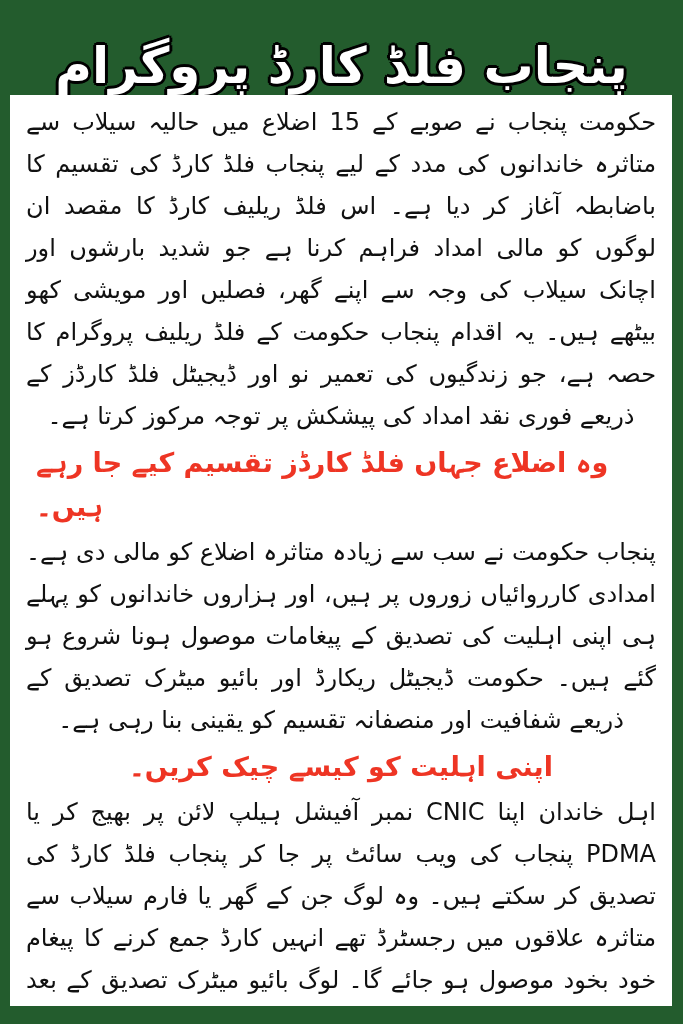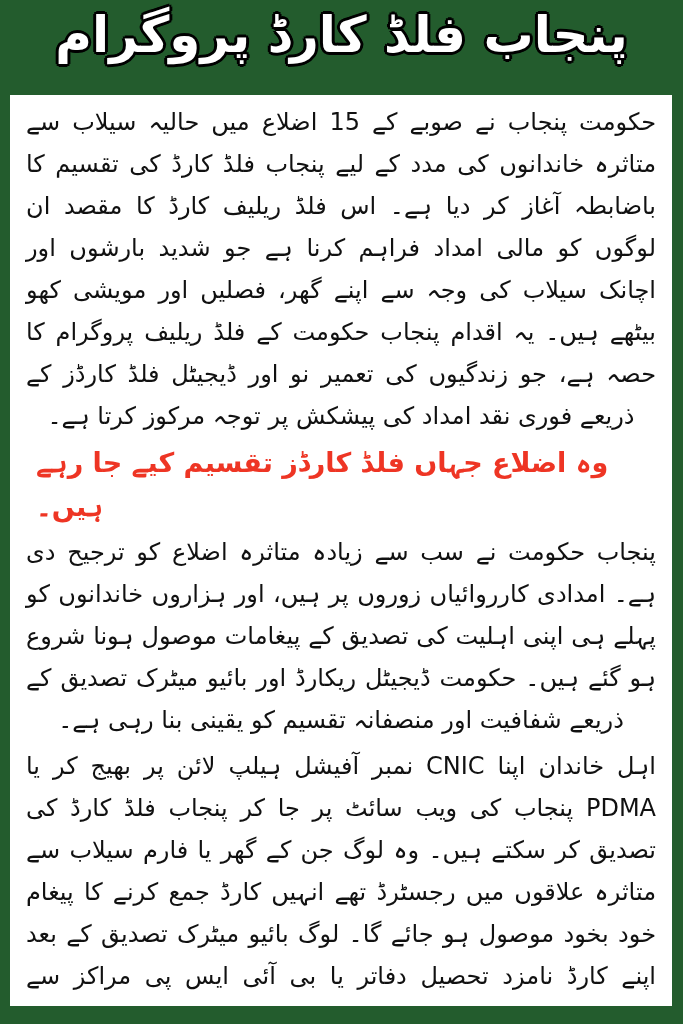--- a/index.html
+++ b/index.html
@@ -7,21 +7,21 @@
     position: relative;
     width: 683px;
     height: 1024px;
     background: var(--green, #235c2d);
     font-family: "DejaVu Sans", sans-serif;
     overflow: hidden;
   }
   .banner {
     height: 95px;
     display: flex;
-    align-items: flex-start;
+    align-items: flex-end;
     justify-content: center;
   }
   .title {
     margin: 0;
     padding-top: 6px;
     font-size: 50px;
     font-weight: bold;
     color: #ffffff;
     letter-spacing: 1px;
     text-shadow:
@@ -71,21 +71,22 @@
   </header>
 
   <main class="sheet" dir="rtl">
 
     <section>
       <p class="body">حکومت پنجاب نے صوبے کے 15 اضلاع میں حالیہ سیلاب سے متاثرہ خاندانوں کی مدد کے لیے پنجاب فلڈ کارڈ کی تقسیم کا باضابطہ آغاز کر دیا ہے۔ اس فلڈ ریلیف کارڈ کا مقصد ان لوگوں کو مالی امداد فراہم کرنا ہے جو شدید بارشوں اور اچانک سیلاب کی وجہ سے اپنے گھر، فصلیں اور مویشی کھو بیٹھے ہیں۔ یہ اقدام پنجاب حکومت کے فلڈ ریلیف پروگرام کا حصہ ہے، جو زندگیوں کی تعمیر نو اور ڈیجیٹل فلڈ کارڈز کے ذریعے فوری نقد امداد کی پیشکش پر توجہ مرکوز کرتا ہے۔</p>
     </section>
 
     <section>
       <h2 class="red start-side">وہ اضلاع جہاں فلڈ کارڈز تقسیم کیے جا رہے ہیں۔</h2>
-      <p class="body">پنجاب حکومت نے سب سے زیادہ متاثرہ اضلاع کو ترجیح دی ہے۔ امدادی کارروائیاں زوروں پر ہیں، اور ہزاروں خاندانوں کو پہلے ہی اپنی اہلیت کی تصدیق کے پیغامات موصول ہونا شروع ہو گئے ہیں۔ حکومت ڈیجیٹل ریکارڈ اور بائیو میٹرک تصدیق کے ذریعے شفافیت اور منصفانہ تقسیم کو یقینی بنا رہی ہے۔</p>
+      <p class="body">پنجاب حکومت نے سب سے زیادہ متاثرہ اضلاع کو مالی دی ہے۔ امدادی کارروائیاں زوروں پر ہیں، اور ہزاروں خاندانوں کو پہلے ہی اپنی اہلیت کی تصدیق کے پیغامات موصول ہونا شروع ہو گئے ہیں۔ حکومت ڈیجیٹل ریکارڈ اور بائیو میٹرک تصدیق کے ذریعے شفافیت اور منصفانہ تقسیم کو یقینی بنا رہی ہے۔</p>
     </section>
 
     <section>
+      <h2 class="red center">اپنی اہلیت کو کیسے چیک کریں۔</h2>
       <p class="body">اہل خاندان اپنا CNIC نمبر آفیشل ہیلپ لائن پر بھیج کر یا PDMA پنجاب کی ویب سائٹ پر جا کر پنجاب فلڈ کارڈ کی تصدیق کر سکتے ہیں۔ وہ لوگ جن کے گھر یا فارم سیلاب سے متاثرہ علاقوں میں رجسٹرڈ تھے انہیں کارڈ جمع کرنے کا پیغام خود بخود موصول ہو جائے گا۔ لوگ بائیو میٹرک تصدیق کے بعد اپنے کارڈ نامزد تحصیل دفاتر یا بی آئی ایس پی مراکز سے حاصل کر سکتے ہیں۔</p>
     </section>
 
   </main>
 </div>
 
 </body></html>

